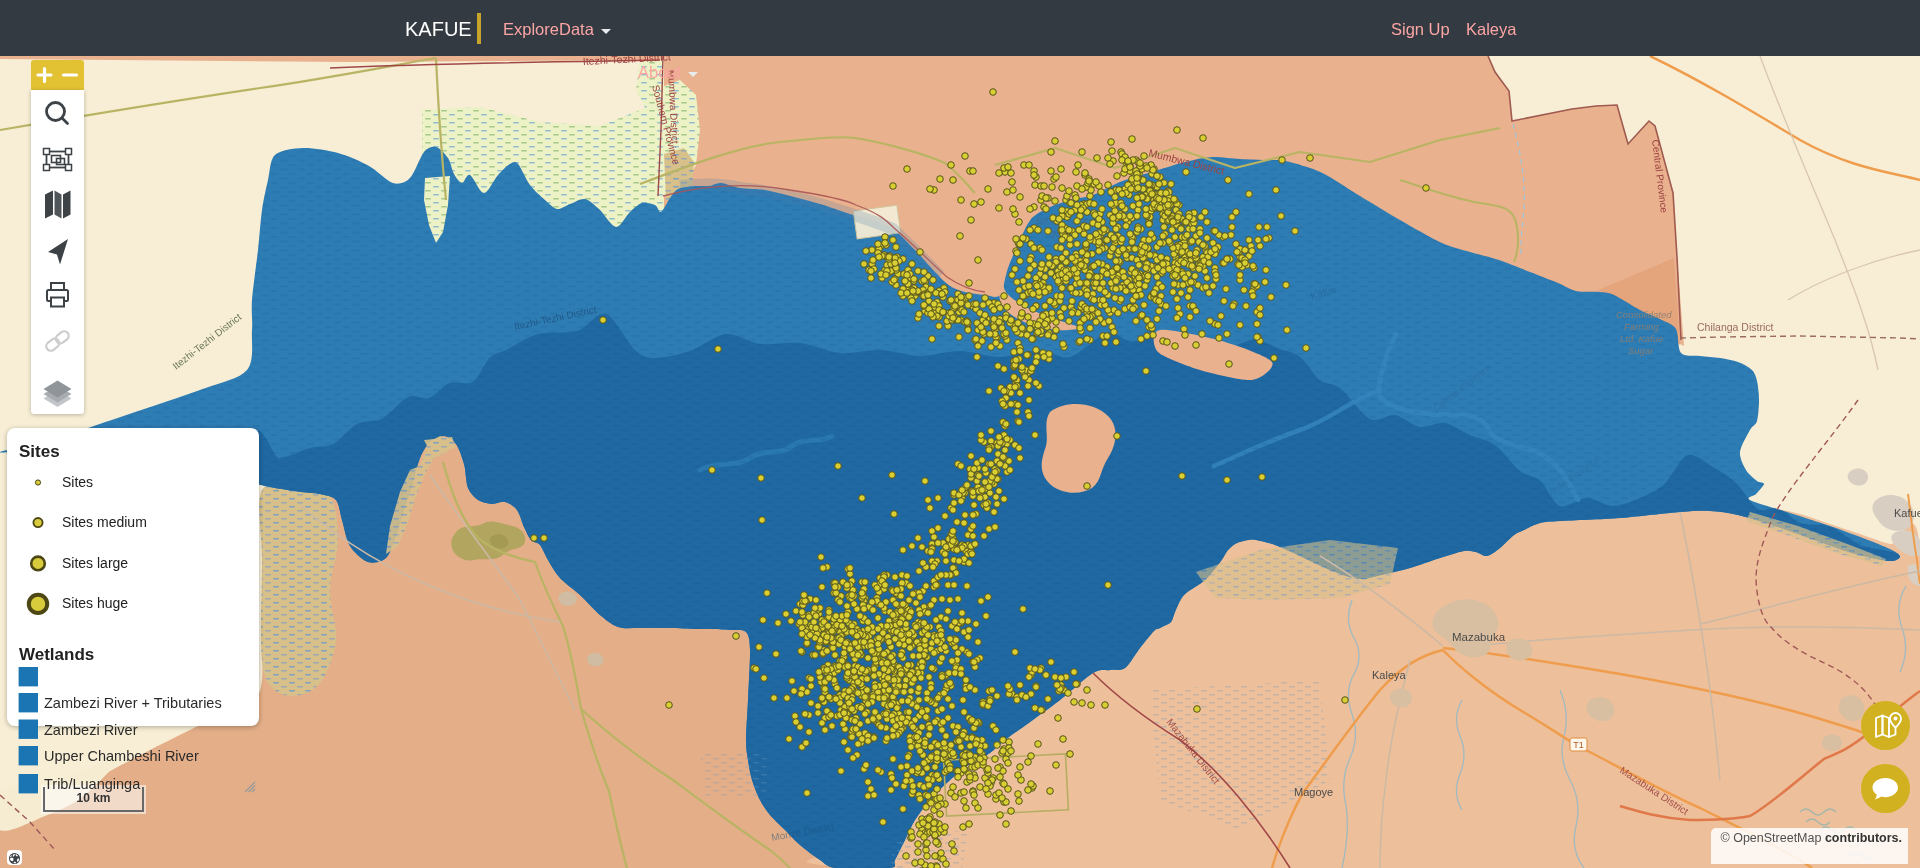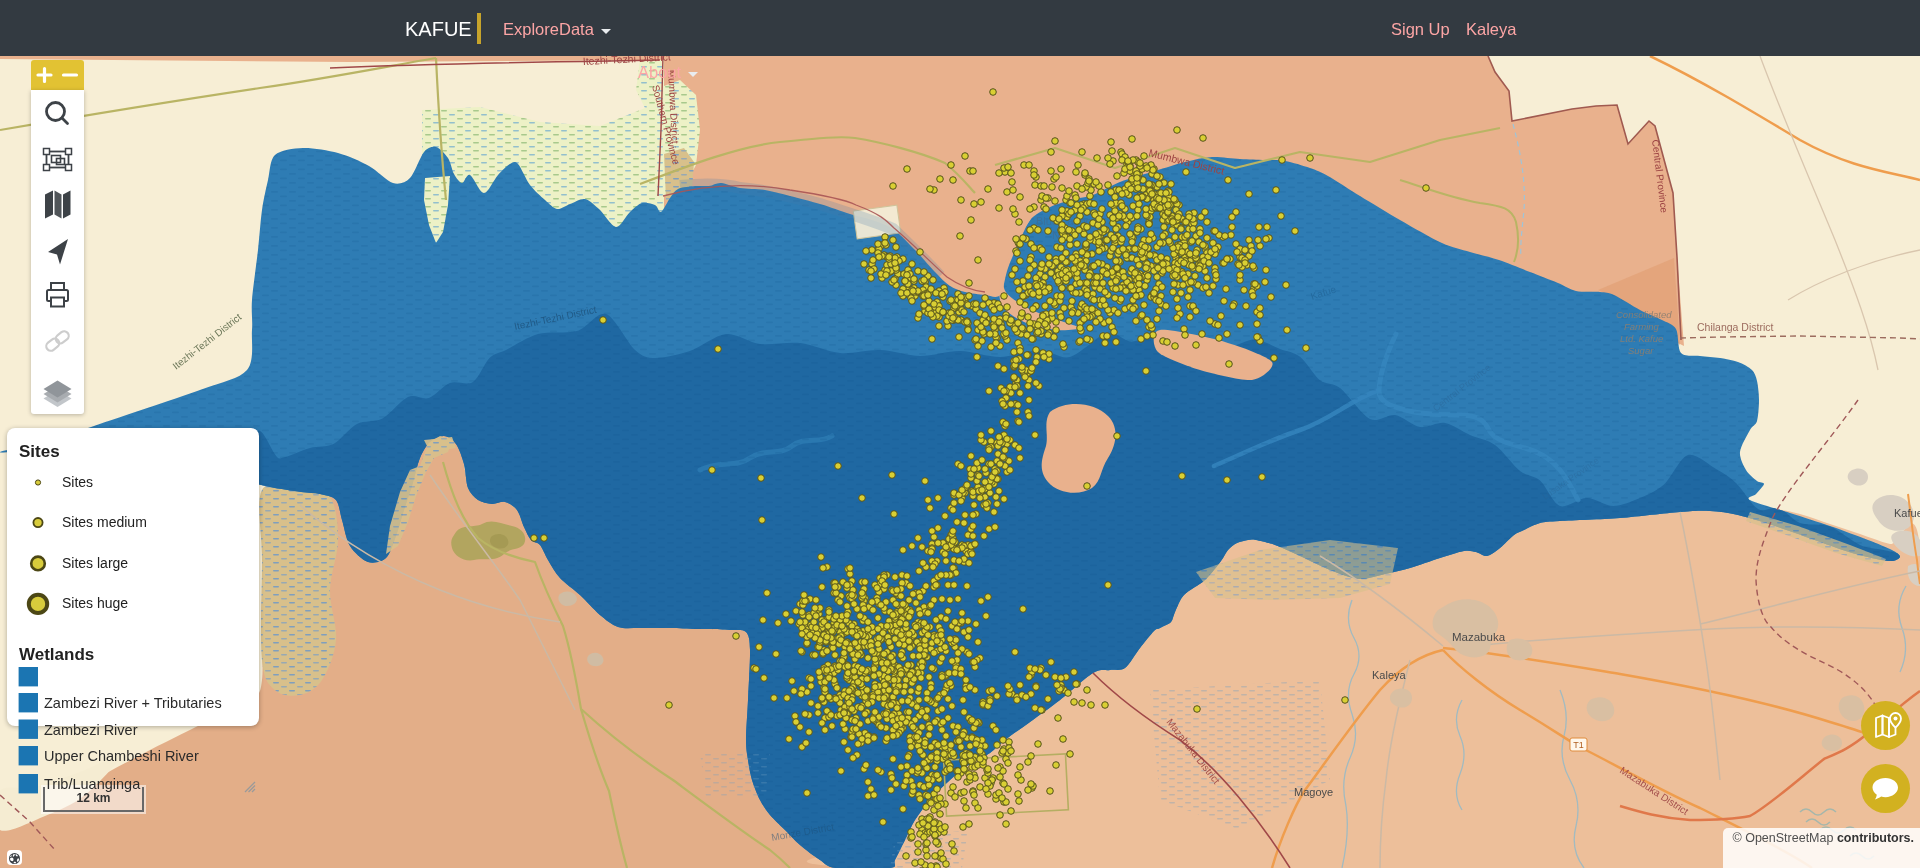--- a/index.html
+++ b/index.html
@@ -9,21 +9,21 @@
 .nl{position:absolute;top:20px;color:#fca5a5;font-size:16.5px;}
 .caret{display:inline-block;vertical-align:middle;margin-left:7px;margin-top:2px;width:0;height:0;border-left:5px solid transparent;border-right:5px solid transparent;border-top:5px solid #e9ecef;}
 #map{position:absolute;left:0;top:56px;width:1920px;height:812px;background:#f7eed5;}
 #toolbar{position:absolute;left:31px;top:90px;width:53px;height:324px;background:#fff;border-radius:0 0 3px 3px;box-shadow:0 1px 4px rgba(0,0,0,.25);z-index:20;}
 #zoomctl{position:absolute;left:31px;top:60px;width:53px;height:30px;background:#e2c233;border-radius:3px 3px 0 0;z-index:20;}
 #legend{position:absolute;left:7px;top:428px;width:252px;height:298px;background:#fff;border-radius:8px;box-shadow:0 1px 5px rgba(0,0,0,.3);z-index:20;}
 #scalebar{position:absolute;left:41px;top:785px;width:101px;background:rgba(255,255,255,.55);padding:2px;z-index:10;}
 #scalebar .in{border:2px solid #686868;border-top:none;height:23px;text-align:center;font-size:12px;color:#333;line-height:22px;font-weight:bold;}
 #globebtn{position:absolute;left:7px;top:850px;width:15px;height:15px;background:#fff;border-radius:4px;z-index:20;text-align:center;}
 .fab{position:absolute;width:49px;height:49px;border-radius:50%;background:#d2b120;z-index:20;}
-#attrib{position:absolute;right:0;top:828px;height:28px;background:rgba(255,255,255,.85);z-index:20;font-size:12.5px;color:#4f4f4f;padding:0 6px 12px 10px;line-height:20px;border-top-left-radius:5px;}
+#attrib{position:absolute;right:12px;top:828px;height:36px;background:rgba(255,255,255,.85);z-index:20;font-size:12.5px;color:#4f4f4f;padding:0 6px 0 10px;line-height:20px;border-top-left-radius:5px;}
 #attrib b{color:#333;}
 </style>
 </head>
 <body>
 <div id="map">
 <svg width="1920" height="812" viewBox="0 56 1920 812">
 <defs>
 <pattern id="hg" width="16" height="8" patternUnits="userSpaceOnUse">
  <rect width="16" height="8" fill="#edf1c6"></rect>
  <rect x="1" y="2" width="6" height="1.6" rx="0.8" fill="#93bfcd"></rect>
@@ -2989,21 +2989,21 @@
   <text x="37" y="306.5">Zambezi River</text>
   <text x="37" y="333">Upper Chambeshi River</text>
   <text x="37" y="361">Trib/Luanginga</text>
  </g>
  <g stroke="#9a9a9a" stroke-width="1.3">
   <path d="M238 364 L248 354 M241.5 364 L248 357.5 M245 364 L248 361"></path>
  </g>
 </svg>
 </div>
 <div id="scalebar">
-    <div class="in">12 km</div>
+    <div class="in">10 km</div>
   </div>
 <div id="globebtn"><svg width="11" height="11" viewBox="0 0 24 24" style="margin-top:2px">
       <path fill="#3c4146" d="M12 0a12 12 0 1 0 0 24 12 12 0 0 0 0-24zm8 7h-4l-2-3 1-2a10 10 0 0 1 5 5zM12 2l1 2-3 4-2-1 1-4a10 10 0 0 1 3-1zM6 4l-1 4-3 1a10 10 0 0 1 4-5zM2 12l4-2 3 1 1 4-2 3-4-1a10 10 0 0 1-2-5zm8 10l1-3h3l2 3a10 10 0 0 1-6 0zm9-2l-2-4 2-4h3a10 10 0 0 1-3 8z"></path>
     </svg></div>
 <div class="fab" style="left:1861px;top:701px;">
 <svg width="49" height="49" viewBox="0 0 49 49">
  <g stroke="#fff" stroke-width="1.8" fill="none" stroke-linejoin="round">
   <path d="M15 17 L21.5 14.5 L21.5 33.5 L15 36 Z"></path>
   <path d="M21.5 14.5 L28 17 L28 36 L21.5 33.5 Z"></path>
   <path d="M28 17 L34.5 14.5 L34.5 33.5 L28 36 Z"></path>

